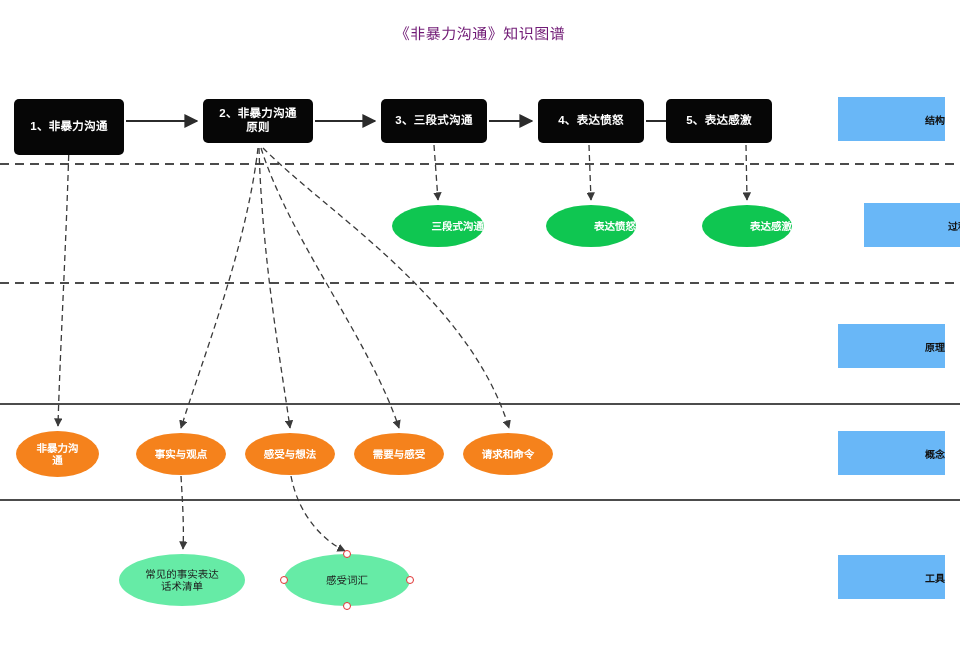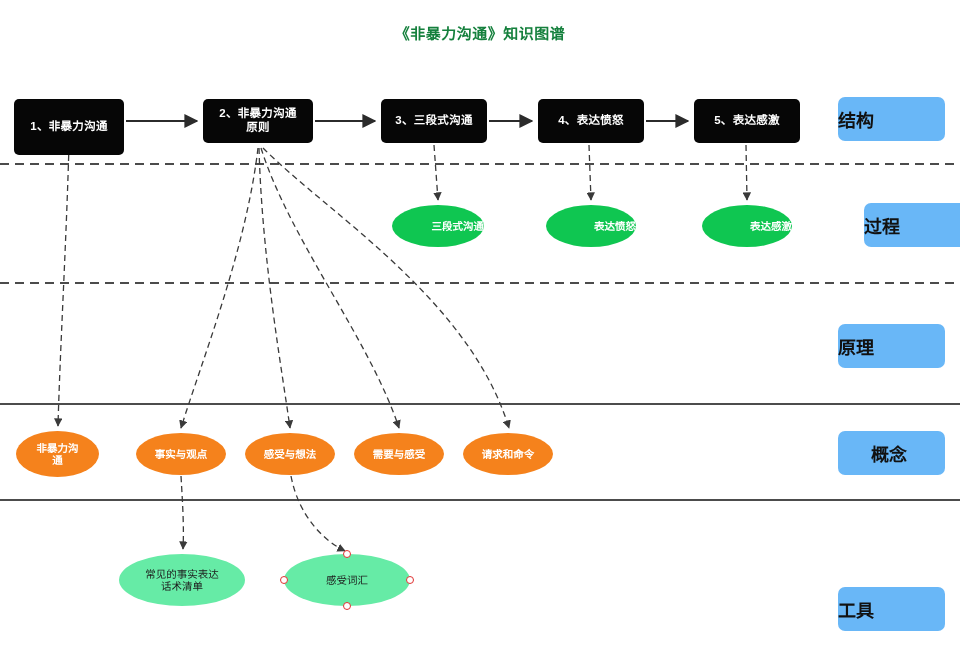--- a/index.html
+++ b/index.html
@@ -25,22 +25,22 @@
     width: 960px;
     height: 645px;
   }
   .diagram-title {
     position: absolute;
     left: 0;
     top: 22px;
     width: 960px;
     text-align: center;
     font-size: 15px;
-    font-weight: bold;
-    color: #15803d;
+    font-weight: normal;
+    color: #701a75;
     letter-spacing: 0.5px;
   }
   
   .node {
     position: absolute;
     display: flex;
     align-items: center;
     justify-content: center;
     text-align: center;
     box-sizing: border-box;
@@ -80,25 +80,25 @@
   .node-label {
     display: block;
     white-space: pre-line;
     pointer-events: none;
   }
   
   .legend-chip {
     position: absolute;
     display: flex;
     align-items: center;
-    justify-content: flex-start;
+    justify-content: flex-end;
     background: #69B7F7;
     color: #111111;
-    border-radius: 7px;
-    font-size: 18px;
+    border-radius: 0;
+    font-size: 10px;
     font-weight: bold;
     box-sizing: border-box;
     z-index: 3;
   }
   
   .sel-handle {
     position: absolute;
     width: 8px;
     height: 8px;
     margin-left: -4px;
@@ -157,21 +157,21 @@
       <div class="node node-structure" style="left: 203px; top: 99px; width: 110px; height: 44px;">
         <span class="node-label">2、非暴力沟通
 原则</span>
       </div>
       <div class="node node-structure" style="left: 381px; top: 99px; width: 106px; height: 44px; text-align: center;">
         <span class="node-label">3、三段式沟通</span>
       </div>
       <div class="node node-structure" style="left: 538px; top: 99px; width: 106px; height: 44px;">
         <span class="node-label">4、表达愤怒</span>
       </div>
-      <div class="node node-structure" style="left: 694px; top: 99px; width: 106px; height: 44px;">
+      <div class="node node-structure" style="left: 666px; top: 99px; width: 106px; height: 44px;">
         <span class="node-label">5、表达感激</span>
       </div>
       <div class="node node-process" style="left: 392px; top: 205px; width: 92px; height: 42px;">
         <span class="node-label">三段式沟通</span>
       </div>
       <div class="node node-process" style="left: 546px; top: 205px; width: 90px; height: 42px;">
         <span class="node-label">表达愤怒</span>
       </div>
       <div class="node node-process" style="left: 702px; top: 205px; width: 90px; height: 42px;">
         <span class="node-label">表达感激</span>
@@ -206,21 +206,21 @@
       </div>
       <div class="legend-chip" style="left: 864px; top: 203px; width: 104px; height: 44px;">
         <span>过程</span>
       </div>
       <div class="legend-chip" style="left: 838px; top: 324px; width: 107px; height: 44px;">
         <span>原理</span>
       </div>
       <div class="legend-chip" style="left: 838px; top: 431px; width: 107px; height: 44px; padding-left: 33px;">
         <span>概念</span>
       </div>
-      <div class="legend-chip" style="left: 838px; top: 555px; width: 107px; height: 44px; margin-top: 32px;">
+      <div class="legend-chip" style="left: 838px; top: 555px; width: 107px; height: 44px;">
         <span>工具</span>
       </div>
     </div>
   <div id="selection-layer">
       <div class="sel-handle" style="left: 347px; top: 554px;"></div>
       <div class="sel-handle" style="left: 410px; top: 580px;"></div>
       <div class="sel-handle" style="left: 347px; top: 606px;"></div>
       <div class="sel-handle" style="left: 284px; top: 580px;"></div>
     </div>
 

